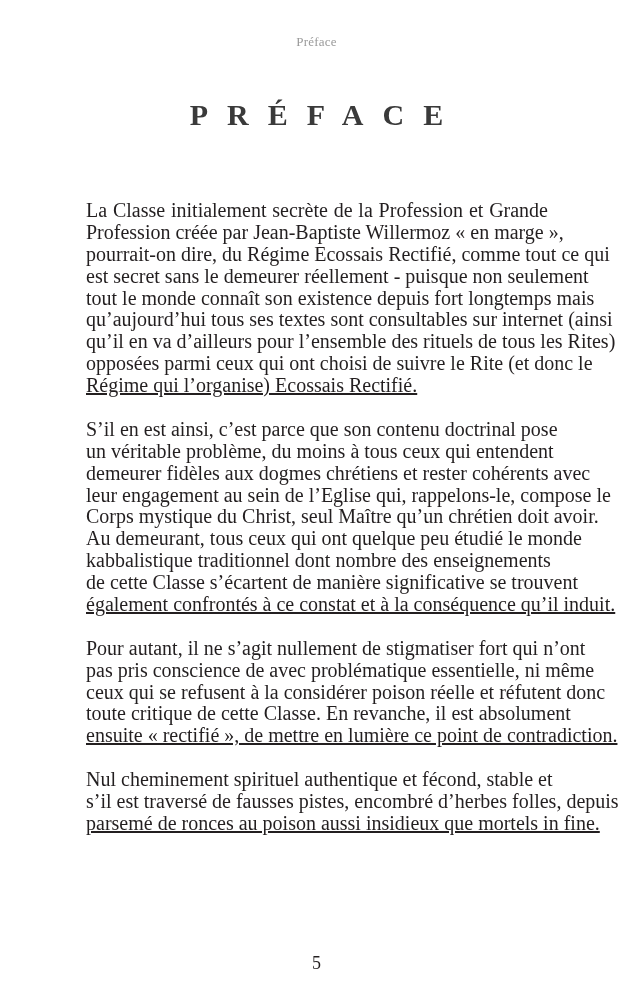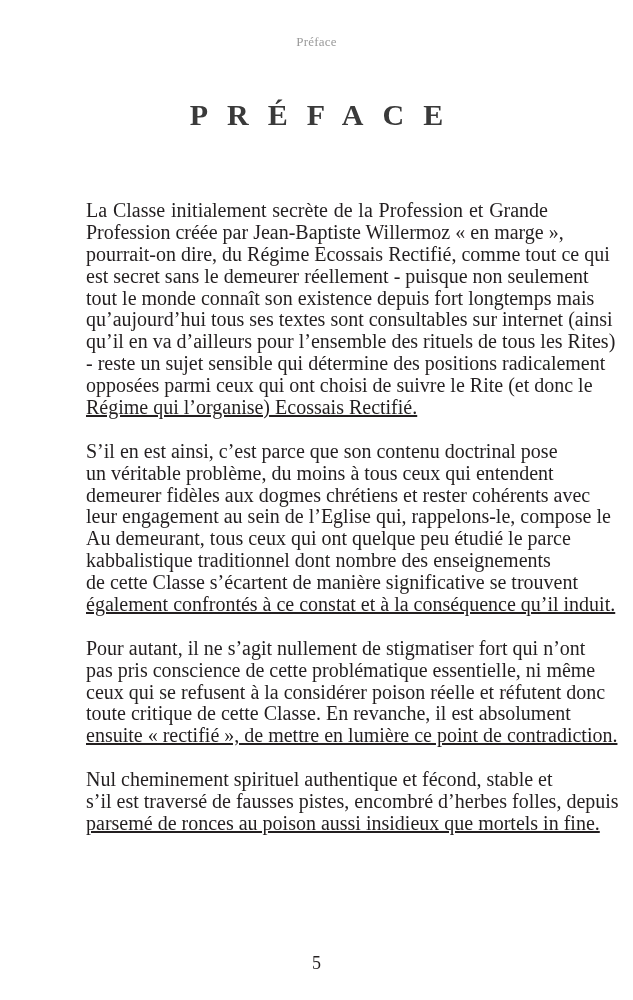--- a/index.html
+++ b/index.html
@@ -81,39 +81,39 @@
 
   <div class="body-text">
     <p class="paragraph">
       <span class="line">La Classe initialement secrète de la Profession et Grande</span>
       <span class="line">Profession créée par Jean-Baptiste Willermoz « en marge »,</span>
       <span class="line">pourrait-on dire, du Régime Ecossais Rectifié, comme tout ce qui</span>
       <span class="line">est secret sans le demeurer réellement - puisque non seulement</span>
       <span class="line">tout le monde connaît son existence depuis fort longtemps mais</span>
       <span class="line">qu’aujourd’hui tous ses textes sont consultables sur internet (ainsi</span>
       <span class="line">qu’il en va d’ailleurs pour l’ensemble des rituels de tous les Rites)</span>
-      <span class="line">- reste un sujet sensible qui détermine des positions radicalement</span>
       <span class="line">opposées parmi ceux qui ont choisi de suivre le Rite (et donc le</span>
       <span class="line last">Régime qui l’organise) Ecossais Rectifié.</span>
     </p>
 
     <p class="paragraph">
       <span class="line">S’il en est ainsi, c’est parce que son contenu doctrinal pose</span>
       <span class="line">un véritable problème, du moins à tous ceux qui entendent</span>
       <span class="line">demeurer fidèles aux dogmes chrétiens et rester cohérents avec</span>
       <span class="line">leur engagement au sein de l’Eglise qui, rappelons-le, compose le</span>
-      <span class="line">Au demeurant, tous ceux qui ont quelque peu étudié le parce</span>
+      <span class="line">Corps mystique du Christ, seul Maître qu’un chrétien doit avoir.</span>
+      <span class="line">Au demeurant, tous ceux qui ont quelque peu étudié le monde</span>
       <span class="line">kabbalistique traditionnel dont nombre des enseignements</span>
       <span class="line">de cette Classe s’écartent de manière significative se trouvent</span>
       <span class="line last">également confrontés à ce constat et à la conséquence qu’il induit.</span>
     </p>
 
     <p class="paragraph">
       <span class="line">Pour autant, il ne s’agit nullement de stigmatiser fort qui n’ont</span>
-      <span class="line">pas pris conscience de cette problématique essentielle, ni même</span>
+      <span class="line">pas pris conscience de avec problématique essentielle, ni même</span>
       <span class="line">ceux qui se refusent à la considérer poison réelle et réfutent donc</span>
       <span class="line">toute critique de cette Classe. En revanche, il est absolument</span>
       <span class="line last">ensuite « rectifié », de mettre en lumière ce point de contradiction.</span>
     </p>
 
     <p class="paragraph">
       <span class="line">Nul cheminement spirituel authentique et fécond, stable et</span>
       <span class="line">s’il est traversé de fausses pistes, encombré d’herbes folles, depuis</span>
       <span class="line last">parsemé de ronces au poison aussi insidieux que mortels in fine.</span>
     </p>

